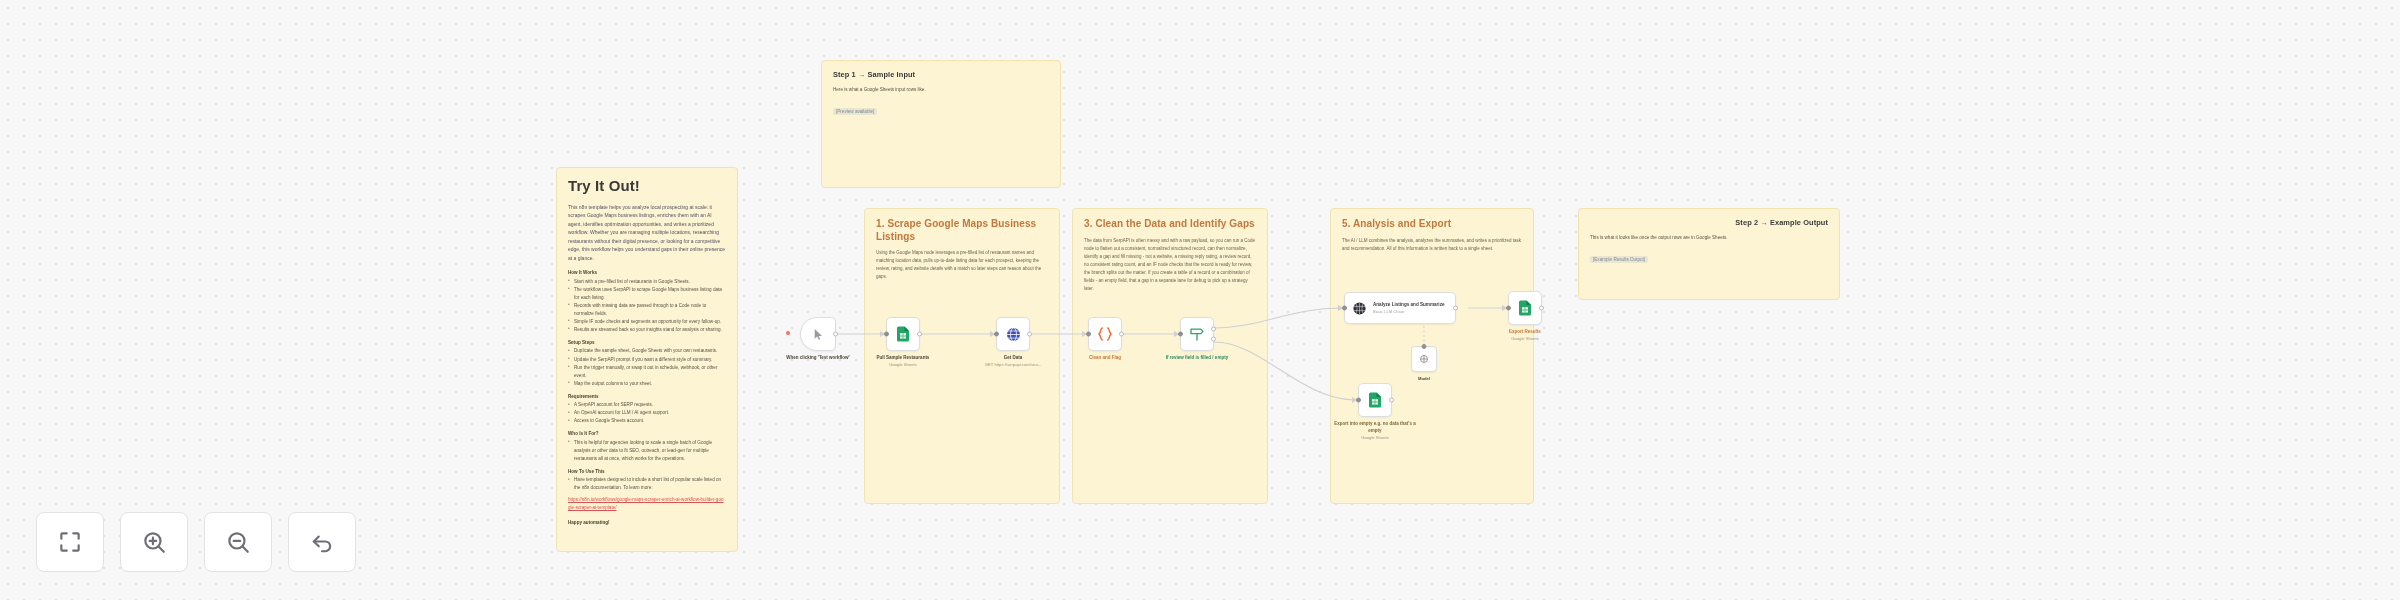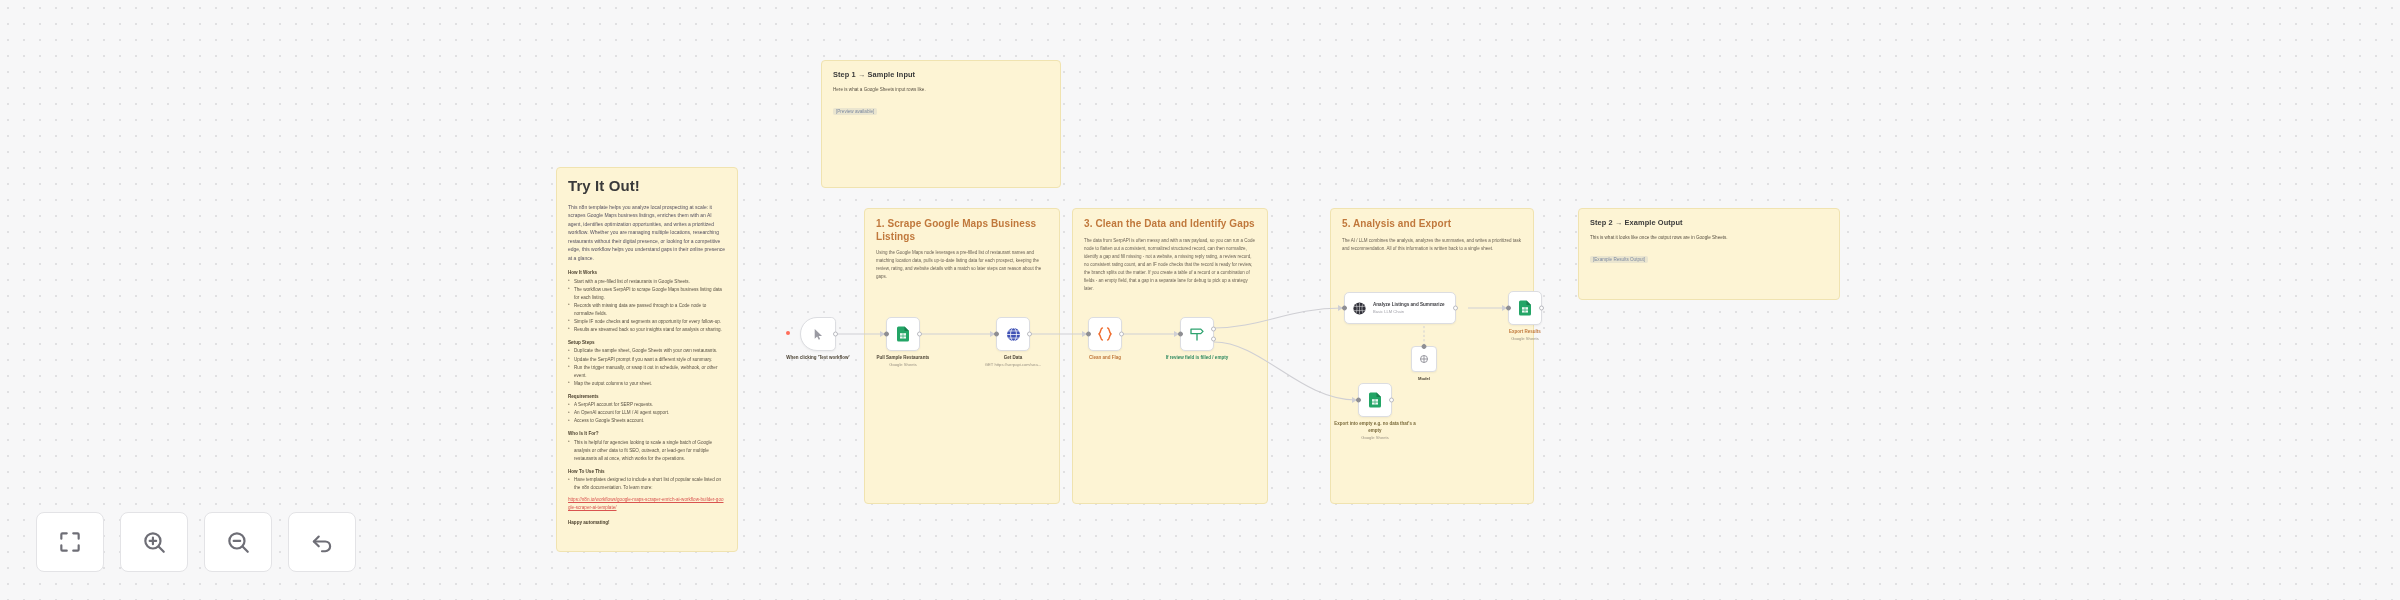--- a/index.html
+++ b/index.html
@@ -248,21 +248,21 @@
     <h3>3. Clean the Data and Identify Gaps</h3>
     <p>The data from SerpAPI is often messy and with a raw payload, so you can run a Code node to flatten out a consistent, normalized structured record, can then normalize, identify a gap and fill missing - not a website, a missing reply rating, a review record, no consistent rating count, and an IF node checks that the record is ready for review, the branch splits out the matter. If you create a table of a record or a combination of fields - an empty field, that a gap in a separate lane for debug to pick up a strategy later.</p>
   </div>
 
   <div class="sticky col-title" style="left:1330px; top:208px; width:204px; height:296px;">
     <h3>5. Analysis and Export</h3>
     <p>The AI / LLM combines the analysis, analyzes the summaries, and writes a prioritized task and recommendation. All of this information is written back to a single sheet.</p>
   </div>
 
   <div class="sticky" style="left:1578px; top:208px; width:262px; height:92px;">
-    <h3 style="font-size:7.4px;">Step 2 → Example Output</h3>
+    <h3 style="font-size:7.4px;text-align:right;">Step 2 → Example Output</h3>
     <p>This is what it looks like once the output rows are in Google Sheets.</p>
     <span class="placeholder">[Example Results Output]</span>
   </div>
 
   <div class="dot-red" style="left:786px; top:331px;"></div>
 
   <div class="node trigger" style="left:800px; top:317px;">
     <span class="port out"></span>
     <svg width="13" height="13" viewBox="0 0 24 24" fill="#9a9aa2">
       <path d="M5 2 L5 20 L9.5 15.5 L12.5 21.5 L15 20.2 L12.2 14.6 L18.5 14.6 Z"></path>

